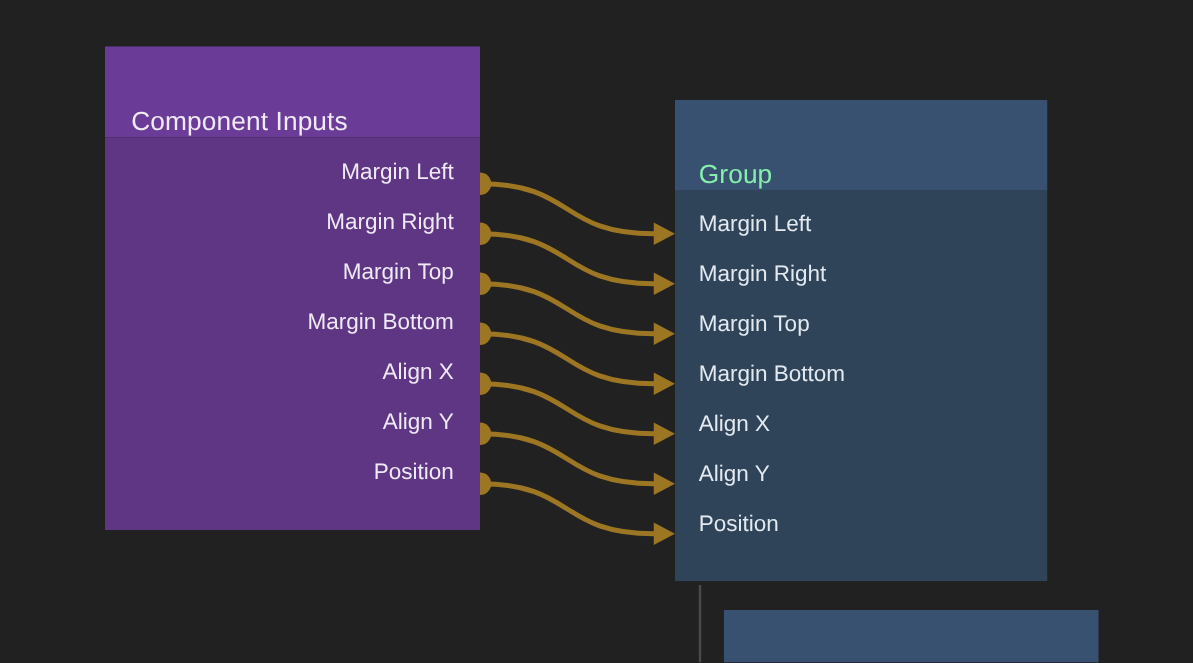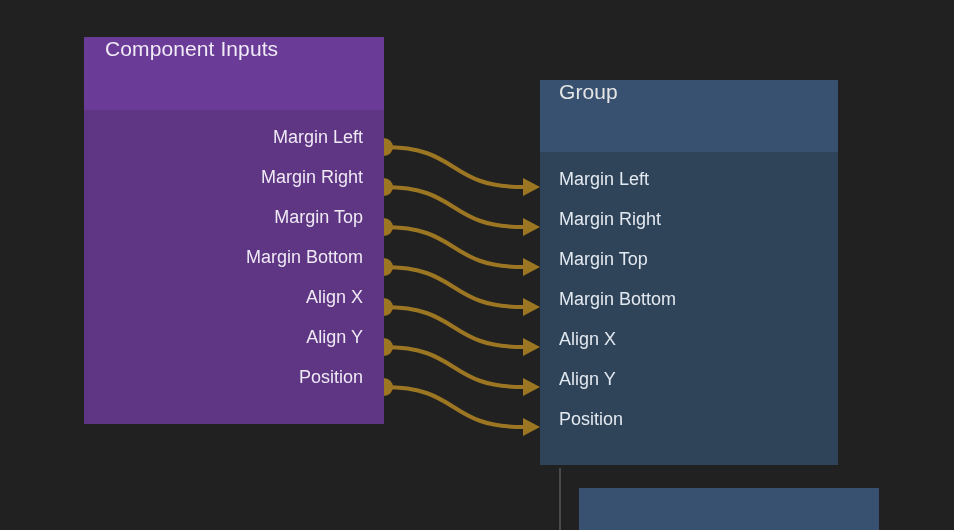--- a/index.html
+++ b/index.html
@@ -19,21 +19,21 @@
   
   .node {
     position: absolute;
     box-sizing: border-box;
     overflow: hidden;
   }
   .node-header {
     box-sizing: border-box;
     width: 100%;
     display: flex;
-    align-items: flex-start;
+    align-items: flex-end;
   }
   .node-title {
     font-size: 21px;
     font-weight: 400;
     letter-spacing: 0.1px;
     white-space: nowrap;
   }
   .node-body {
     box-sizing: border-box;
     width: 100%;
@@ -80,21 +80,21 @@
     left: 540px;
     top: 80px;
     width: 298px;
     height: 385px;
   }
   #node-group .node-header {
     height: 72px;
     background: #385170;
     padding-left: 19px;
   }
-  #node-group .node-title { color: #e5e5e5; }
+  #node-group .node-title { color: #86efac; }
   #node-group .node-body {
     height: 313px;
     background: #2f4459;
   }
   #node-group .port-row {
     justify-content: flex-start;
     padding-left: 19px;
   }
   #node-group .port-label { color: #e3e9f0; }
 

